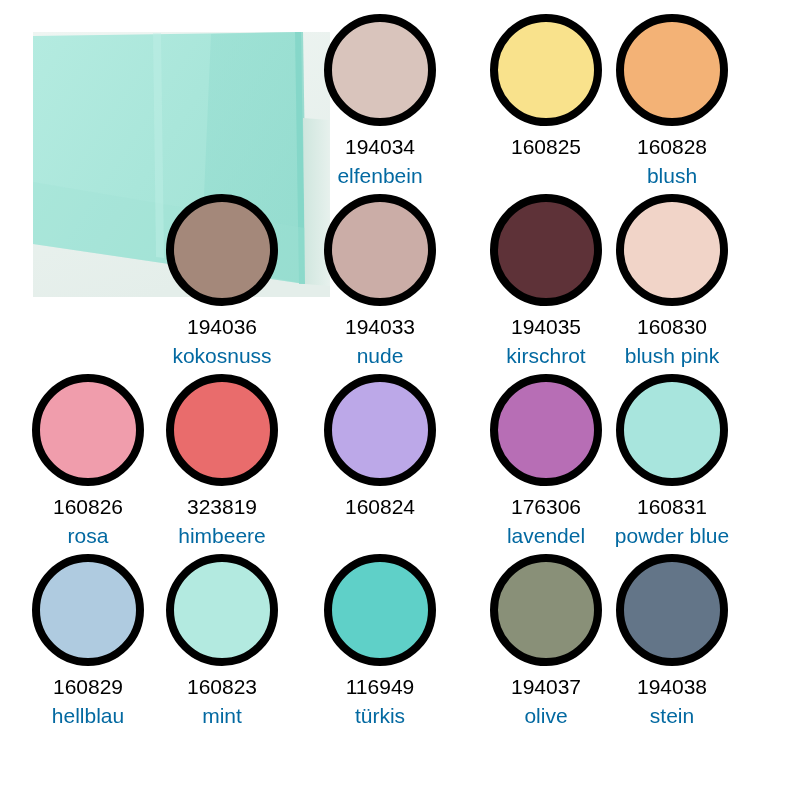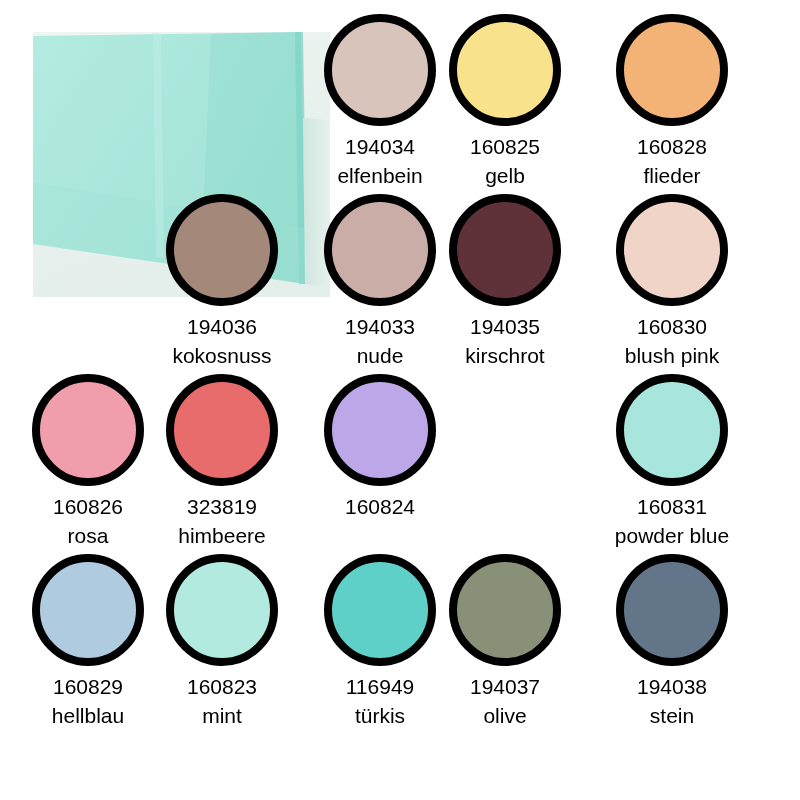--- a/index.html
+++ b/index.html
@@ -57,35 +57,35 @@
     margin-top: 8px;
     font-size: 21px;
     line-height: 25px;
     color: #000000;
     white-space: nowrap;
   }
   .swatch-name {
     margin-top: 4px;
     font-size: 21px;
     line-height: 25px;
-    color: #000000;
+    color: #0369a1;
     white-space: nowrap;
   }
 
   
   .row-1 { top: 14px; }
   .row-2 { top: 194px; }
   .row-3 { top: 374px; }
   .row-4 { top: 554px; }
 
   
   .col-0 { left: 26px; }
   .col-1 { left: 160px; }
   .col-2 { left: 318px; }
-  .col-3 { left: 443px; }
+  .col-3 { left: 484px; }
   .col-4 { left: 610px; text-align: center; }
 </style>
 </head>
 <body>
 
 <div id="page">
 
   <div class="hero-photo">
     <svg viewBox="0 0 297 265" preserveAspectRatio="none">
       <defs>
@@ -128,27 +128,26 @@
 
   <div class="swatch row-1 col-2">
     <div class="swatch-disc" style="background:#D9C4BC;"></div>
     <div class="swatch-code">194034</div>
     <div class="swatch-name">elfenbein</div>
   </div>
 
   <div class="swatch row-1 col-3">
     <div class="swatch-disc" style="background:#F9E28C;"></div>
     <div class="swatch-code">160825</div>
-    <div class="swatch-name">gelb</div>
   </div>
 
   <div class="swatch row-1 col-4">
     <div class="swatch-disc" style="background:#F3B276;"></div>
     <div class="swatch-code">160828</div>
-    <div class="swatch-name">flieder</div>
+    <div class="swatch-name">blush</div>
   </div>
 
   <div class="swatch row-2 col-1">
     <div class="swatch-disc" style="background:#A4887A;"></div>
     <div class="swatch-code">194036</div>
     <div class="swatch-name">kokosnuss</div>
   </div>
 
   <div class="swatch row-2 col-2">
     <div class="swatch-disc" style="background:#CBADA7;"></div>
@@ -178,20 +177,25 @@
     <div class="swatch-disc" style="background:#E96C6C;"></div>
     <div class="swatch-code">323819</div>
     <div class="swatch-name">himbeere</div>
   </div>
 
   <div class="swatch row-3 col-2">
     <div class="swatch-disc" style="background:#BCA8E8;"></div>
     <div class="swatch-code">160824</div>
   </div>
 
+  <div class="swatch row-3 col-3">
+    <div class="swatch-disc" style="background:#B76EB5;"></div>
+    <div class="swatch-code">176306</div>
+    <div class="swatch-name">lavendel</div>
+  </div>
 
   <div class="swatch row-3 col-4">
     <div class="swatch-disc" style="background:#A8E5DD;"></div>
     <div class="swatch-code">160831</div>
     <div class="swatch-name">powder blue</div>
   </div>
 
   <div class="swatch row-4 col-0">
     <div class="swatch-disc" style="background:#AFCBE0;"></div>
     <div class="swatch-code">160829</div>

